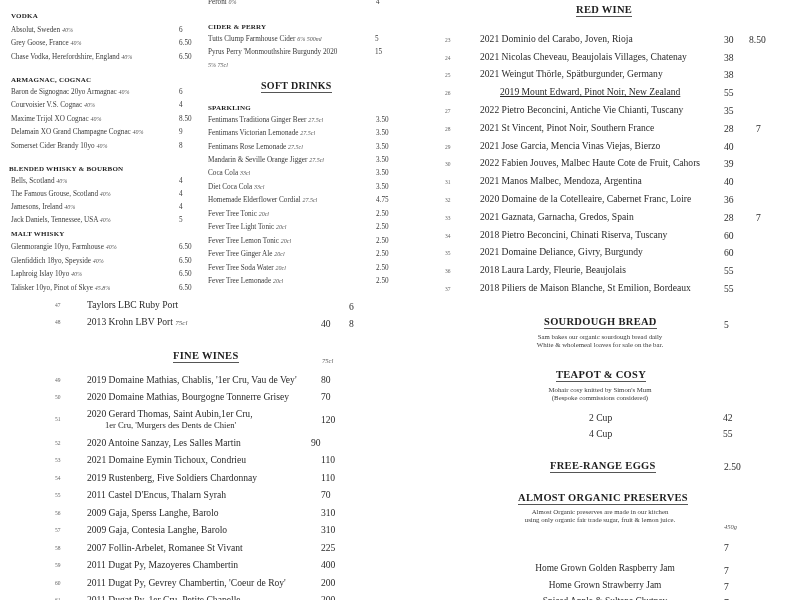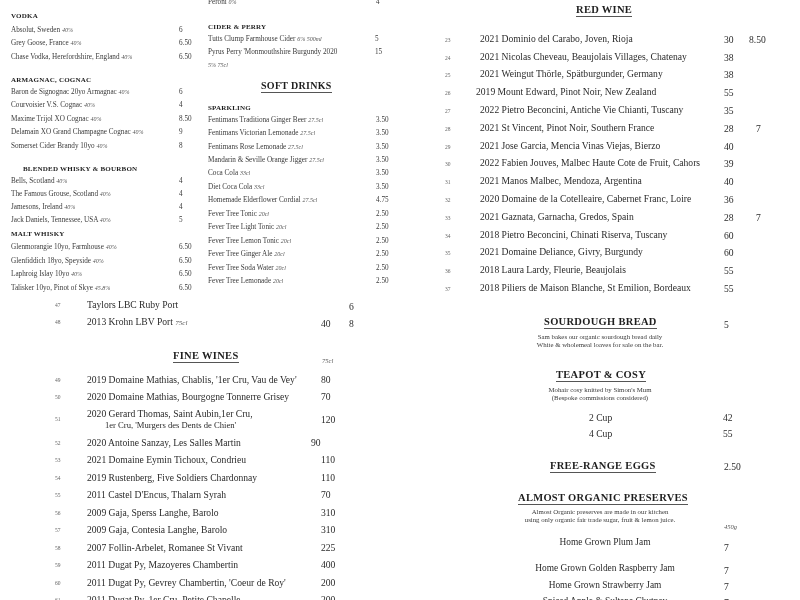--- a/index.html
+++ b/index.html
@@ -44,21 +44,21 @@
     <div class="abs sm" style="left:11px;top:101px;"><span>Courvoisier V.S. Cognac</span> <i>40%</i></div>
     <span class="abs num7" style="left:179px;top:101px;">4</span>
     <div class="abs sm" style="left:11px;top:115px;"><span>Maxime Trijol XO Cognac</span> <i>40%</i></div>
     <span class="abs num7" style="left:179px;top:115px;">8.50</span>
     <div class="abs sm" style="left:11px;top:128px;"><span>Delamain XO Grand Champagne Cognac</span> <i>40%</i></div>
     <span class="abs num7" style="left:179px;top:128px;">9</span>
     <div class="abs sm" style="left:11px;top:142px;"><span>Somerset Cider Brandy 10yo</span> <i>40%</i></div>
     <span class="abs num7" style="left:179px;top:142px;">8</span>
   </div>
 
-  <span class="abs cat" style="left:23px;top:165px;">BLENDED WHISKY &amp; BOURBON</span>
+  <span class="abs cat" style="left:9px;top:165px;">BLENDED WHISKY &amp; BOURBON</span>
   <div>
     <div class="abs sm" style="left:11px;top:177px;"><span>Bells, Scotland</span> <i>40%</i></div>
     <span class="abs num7" style="left:179px;top:177px;">4</span>
     <div class="abs sm" style="left:11px;top:190px;"><span>The Famous Grouse, Scotland</span> <i>40%</i></div>
     <span class="abs num7" style="left:179px;top:190px;">4</span>
     <div class="abs sm" style="left:11px;top:203px;"><span>Jamesons, Ireland</span> <i>40%</i></div>
     <span class="abs num7" style="left:179px;top:203px;">4</span>
     <div class="abs sm" style="left:11px;top:216px;"><span>Jack Daniels, Tennessee, USA</span> <i>40%</i></div>
     <span class="abs num7" style="left:179px;top:216px;">5</span>
   </div>
@@ -202,21 +202,21 @@
 
     <span class="abs lnum" style="left:445px;top:55px;">24</span>
     <span class="abs big" style="left:480px;top:51px;">2021 Nicolas Cheveau, Beaujolais Villages, Chatenay</span>
     <span class="abs bnum" style="left:724px;top:52px;">38</span>
 
     <span class="abs lnum" style="left:445px;top:72px;">25</span>
     <span class="abs big" style="left:480px;top:68px;">2021 Weingut Thörle, Spätburgunder, Germany</span>
     <span class="abs bnum" style="left:724px;top:69px;">38</span>
 
     <span class="abs lnum" style="left:445px;top:90px;">26</span>
-    <span class="abs big" style="left:476px;top:86px;">2019 Mount Edward, Pinot Noir, New Zealand</span>
+    <span class="abs big" style="left:500px;top:86px;text-decoration:underline;">2019 Mount Edward, Pinot Noir, New Zealand</span>
     <span class="abs bnum" style="left:724px;top:87px;">55</span>
 
     <span class="abs lnum" style="left:445px;top:108px;">27</span>
     <span class="abs big" style="left:480px;top:104px;">2022 Pietro Beconcini, Antiche Vie Chianti, Tuscany</span>
     <span class="abs bnum" style="left:724px;top:105px;">35</span>
 
     <span class="abs lnum" style="left:445px;top:126px;">28</span>
     <span class="abs big" style="left:480px;top:122px;">2021 St Vincent, Pinot Noir, Southern France</span>
     <span class="abs bnum" style="left:724px;top:123px;">28</span>
     <span class="abs bnum" style="left:756px;top:123px;">7</span>
@@ -287,21 +287,20 @@
 </div>
 
 <div>
   <span class="abs head" style="left:518px;top:492px;">ALMOST ORGANIC PRESERVES</span>
   <div class="abs desc" style="left:490px;top:508px;width:220px;">
     <div>Almost Organic preserves are made in our kitchen</div>
     <div>using only organic fair trade sugar, fruit &amp; lemon juice.</div>
   </div>
   <span class="abs it" style="left:724px;top:523px;font-size:6.5px;">450g</span>
   <div class="abs jam" style="left:490px;top:536px;width:230px;line-height:12px;">
-    <div>Home Grown Plum Jam</div>
   </div>
   <span class="abs bnum" style="left:724px;top:542px;">7</span>
   <div class="abs jam" style="left:490px;top:563px;width:230px;">Home Grown Golden Raspberry Jam</div>
   <span class="abs bnum" style="left:724px;top:565px;">7</span>
   <div class="abs jam" style="left:490px;top:580px;width:230px;">Home Grown Strawberry Jam</div>
   <span class="abs bnum" style="left:724px;top:581px;">7</span>
   <div class="abs jam" style="left:490px;top:596px;width:230px;">Spiced Apple &amp; Sultana Chutney</div>
   <span class="abs bnum" style="left:724px;top:597px;">7</span>
 </div>
 

